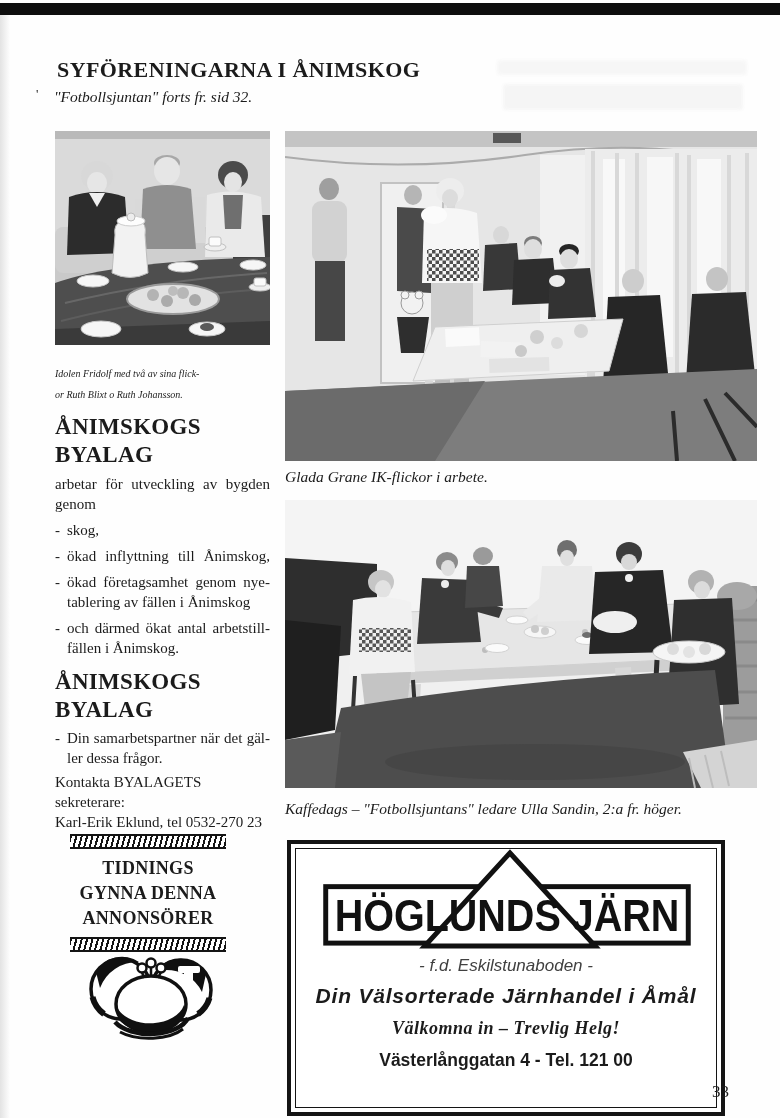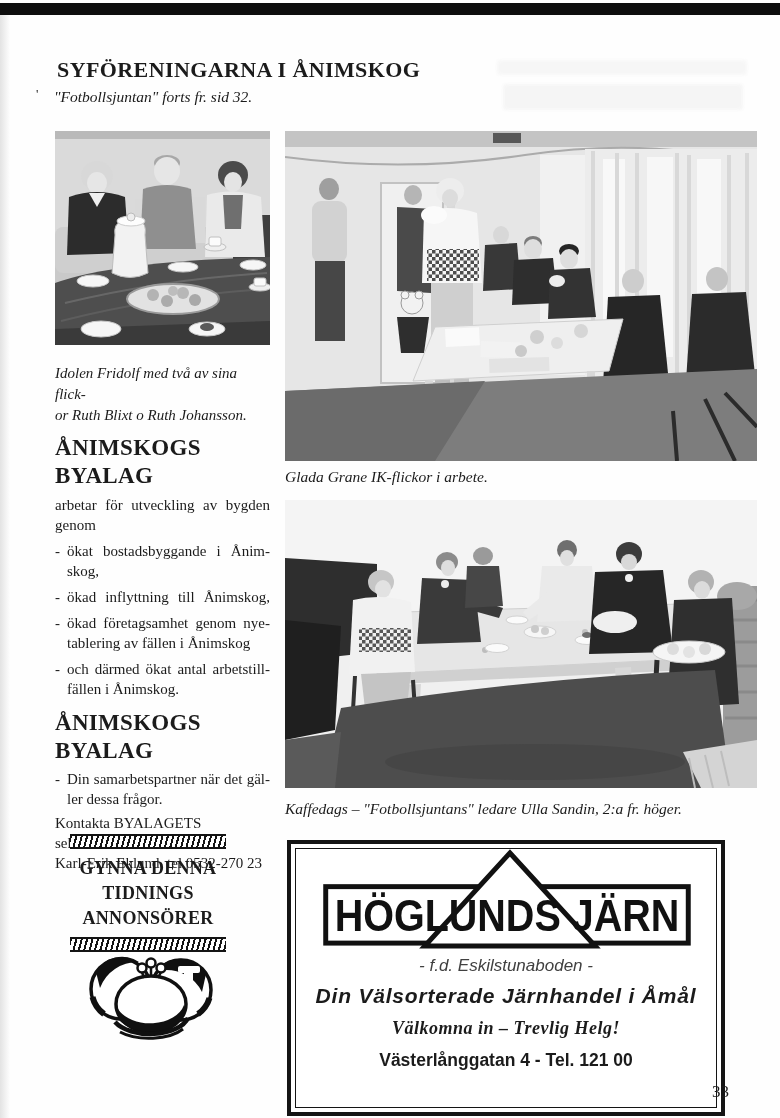--- a/index.html
+++ b/index.html
@@ -16,21 +16,21 @@
   .ghost{filter:blur(1.5px);opacity:.55;}
   .ghost .g1{position:absolute;left:0;top:0;width:250px;height:15px;background:#f1f1f1;border-radius:3px;}
   .ghost .g2{position:absolute;left:6px;top:24px;width:240px;height:26px;background:#efefef;border-radius:3px;}
   
   .title{left:57px;top:57px;font-size:22px;font-weight:bold;letter-spacing:.4px;white-space:nowrap;}
   .sub-mark{left:36px;top:86px;font-size:13px;}
   .subtitle{left:54px;top:88px;font-size:15.5px;font-style:italic;white-space:nowrap;}
   
   .leftcol{left:55px;top:131px;width:215px;}
   .photo{display:block;background:#cfcfcf;}
-  .cap{font-style:italic;font-size:15px;line-height:21px;}
+  .cap{font-style:italic;font-size:10px;line-height:21px;}
   .cap .ln{display:block;}
   .h-byalag{font-weight:bold;font-size:23px;line-height:28px;letter-spacing:.3px;}
   .h-byalag span{display:block;}
   .bodytxt{font-size:15px;line-height:20px;}
   .jl{display:block;text-align:justify;text-align-last:justify;}
   .ll{display:block;}
   .bullet{display:flex;margin-top:6px;}
   .bullet .dash{width:12px;flex:0 0 12px;}
   .bullet .btxt{flex:1;}
   .mt18{margin-top:18px;} .mt8{margin-top:8px;} .mt5{margin-top:5px;}
@@ -132,21 +132,20 @@
 
   <div class="bodytxt mt5">
     <span class="jl">arbetar för utveckling av bygden</span>
     <span class="ll">genom</span>
   </div>
 
   <div class="bodytxt">
     <div class="bullet">
       <span class="dash">-</span>
       <span class="btxt">
-          <span class="jl">ökat bostadsbyggande i Ånim-</span>
           <span class="ll">skog,</span>
         </span>
     </div>
     <div class="bullet">
       <span class="dash">-</span>
       <span class="btxt">
           <span class="jl">ökad inflyttning till Ånimskog,</span>
         </span>
     </div>
     <div class="bullet">
@@ -182,22 +181,22 @@
 
   <div class="bodytxt mt4">
     <span class="ll">Kontakta BYALAGETS sekreterare:</span>
     <span class="ll">Karl-Erik Eklund, tel 0532-270 23</span>
   </div>
 </div>
 
 <div class="abs promo">
   <div class="hatch"></div>
   <div class="ptxt">
+    <span>TIDNINGS</span>
     <span>GYNNA DENNA</span>
-    <span>TIDNINGS</span>
     <span>ANNONSÖRER</span>
   </div>
   <div class="hatch"></div>
 </div>
 
 <svg class="abs" style="left:84px;top:952px;" width="134" height="92" viewBox="0 0 134 92">
   <circle cx="37" cy="37" r="30" fill="#ffffff" stroke="#101010" stroke-width="3.5"></circle>
   <path d="M12 20 A30 30 0 0 1 55 10 A40 40 0 0 0 16 36 Z" fill="#101010"></path>
   <path d="M8.5 45 A30 30 0 0 0 20 62" stroke="#101010" stroke-width="6" fill="none"></path>
   <circle cx="97" cy="38" r="30" fill="#ffffff" stroke="#101010" stroke-width="3.5"></circle>

